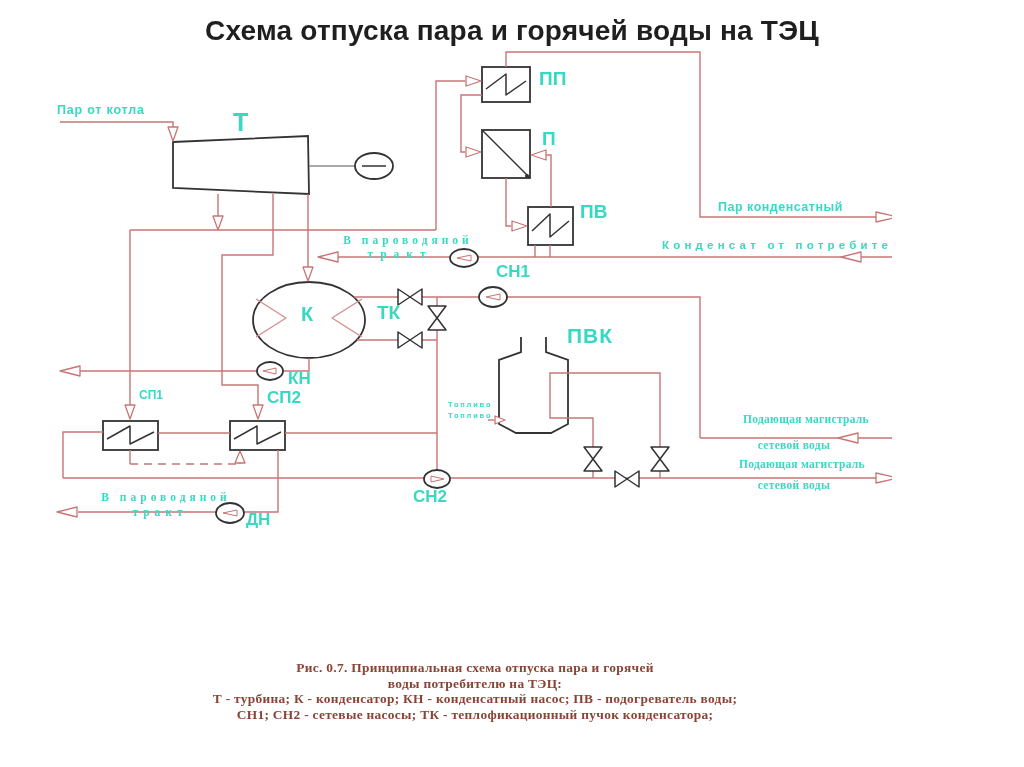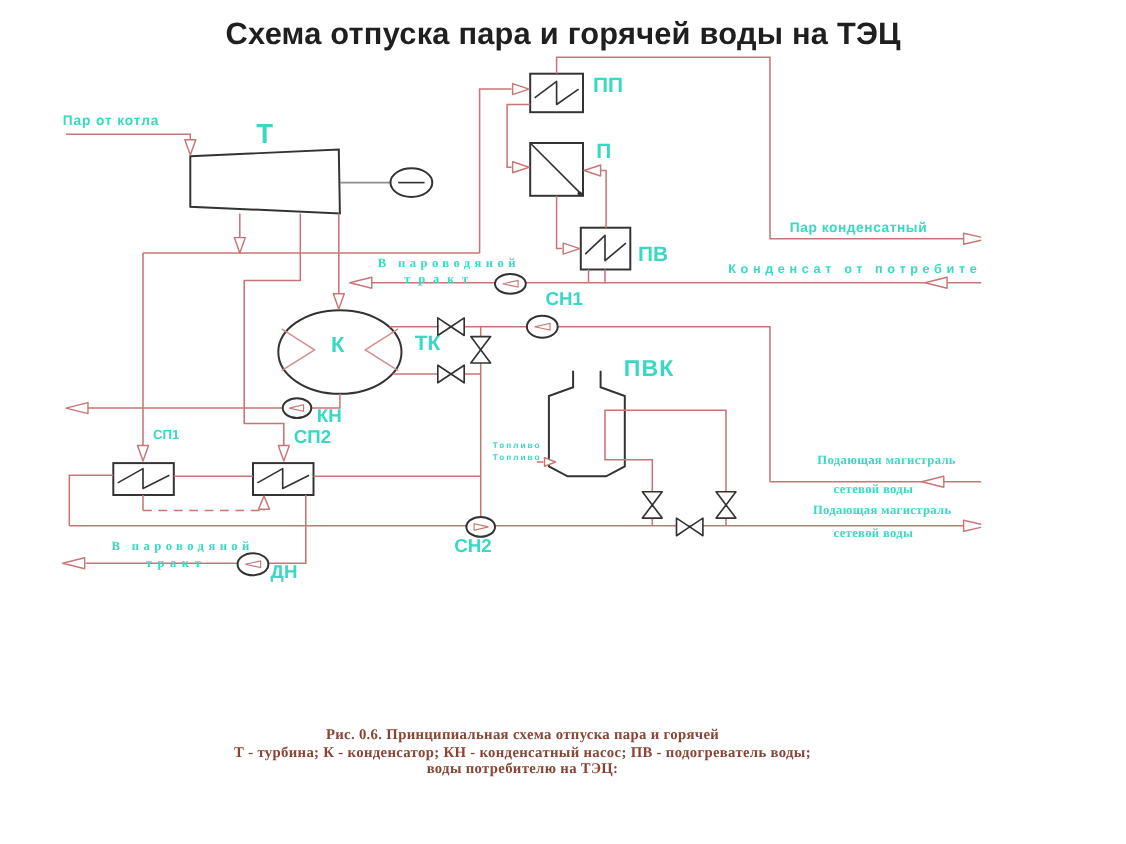--- a/index.html
+++ b/index.html
@@ -179,21 +179,21 @@
     <rect x="1013" y="0" width="2" height="767" fill="#d6dbe0"></rect>
   </svg>
 
   <div id="page-title">Схема отпуска пара и горячей воды на ТЭЦ</div>
 
   <div class="t" style="left:57px;top:104px;font-size:12.5px;letter-spacing:0.8px">Пар от котла</div>
 
   <div class="t" style="left:233px;top:110px;font-size:25px">Т</div>
   <div class="t" style="left:539px;top:69px;font-size:19px">ПП</div>
   <div class="t" style="left:542px;top:129px;font-size:19px">П</div>
-  <div class="t" style="left:580px;top:222px;font-size:19px">ПВ</div>
+  <div class="t" style="left:580px;top:202px;font-size:19px">ПВ</div>
 
   <div class="t" style="left:718px;top:201px;font-size:12.5px;letter-spacing:0.5px">Пар конденсатный</div>
   <div class="t" style="left:662px;top:240px;font-size:11.5px;letter-spacing:4.2px">Конденсат от потребите</div>
 
   <div class="t tc" style="left:408px;top:235px;font-size:11.5px;letter-spacing:4px">В пароводяной</div>
   <div class="t tc" style="left:400px;top:249px;font-size:11.5px;letter-spacing:7px">тракт</div>
 
   <div class="t" style="left:496px;top:263px;font-size:17px">СН1</div>
   <div class="t" style="left:301px;top:304px;font-size:20px">К</div>
   <div class="t" style="left:377px;top:303px;font-size:19px">ТК</div>
@@ -211,18 +211,19 @@
   <div class="t tc" style="left:802px;top:459px;font-size:11.5px;letter-spacing:0.3px">Подающая магистраль</div>
   <div class="t tc" style="left:794px;top:480px;font-size:11.5px;letter-spacing:0.3px">сетевой воды</div>
 
   <div class="t" style="left:413px;top:488px;font-size:17px">СН2</div>
 
   <div class="t tc" style="left:166px;top:492px;font-size:11.5px;letter-spacing:4px">В пароводяной</div>
   <div class="t tc" style="left:160px;top:507px;font-size:11.5px;letter-spacing:5px">тракт</div>
   <div class="t" style="left:246px;top:511px;font-size:17px">ДН</div>
 
   <div id="caption">
-    <div>Рис. 0.6. Принципиальная схема отпуска пара и горячей</div>
+    <div>Рис. 0.7. Принципиальная схема отпуска пара и горячей</div>
+    <div>воды потребителю на ТЭЦ:</div>
     <div>Т - турбина; К - конденсатор; КН - конденсатный насос; ПВ - подогреватель воды;</div>
-    <div>воды потребителю на ТЭЦ:</div>
+    <div>СН1; СН2 - сетевые насосы; ТК - теплофикационный пучок конденсатора;</div>
   </div>
 
 </div>
 
 </body></html>

